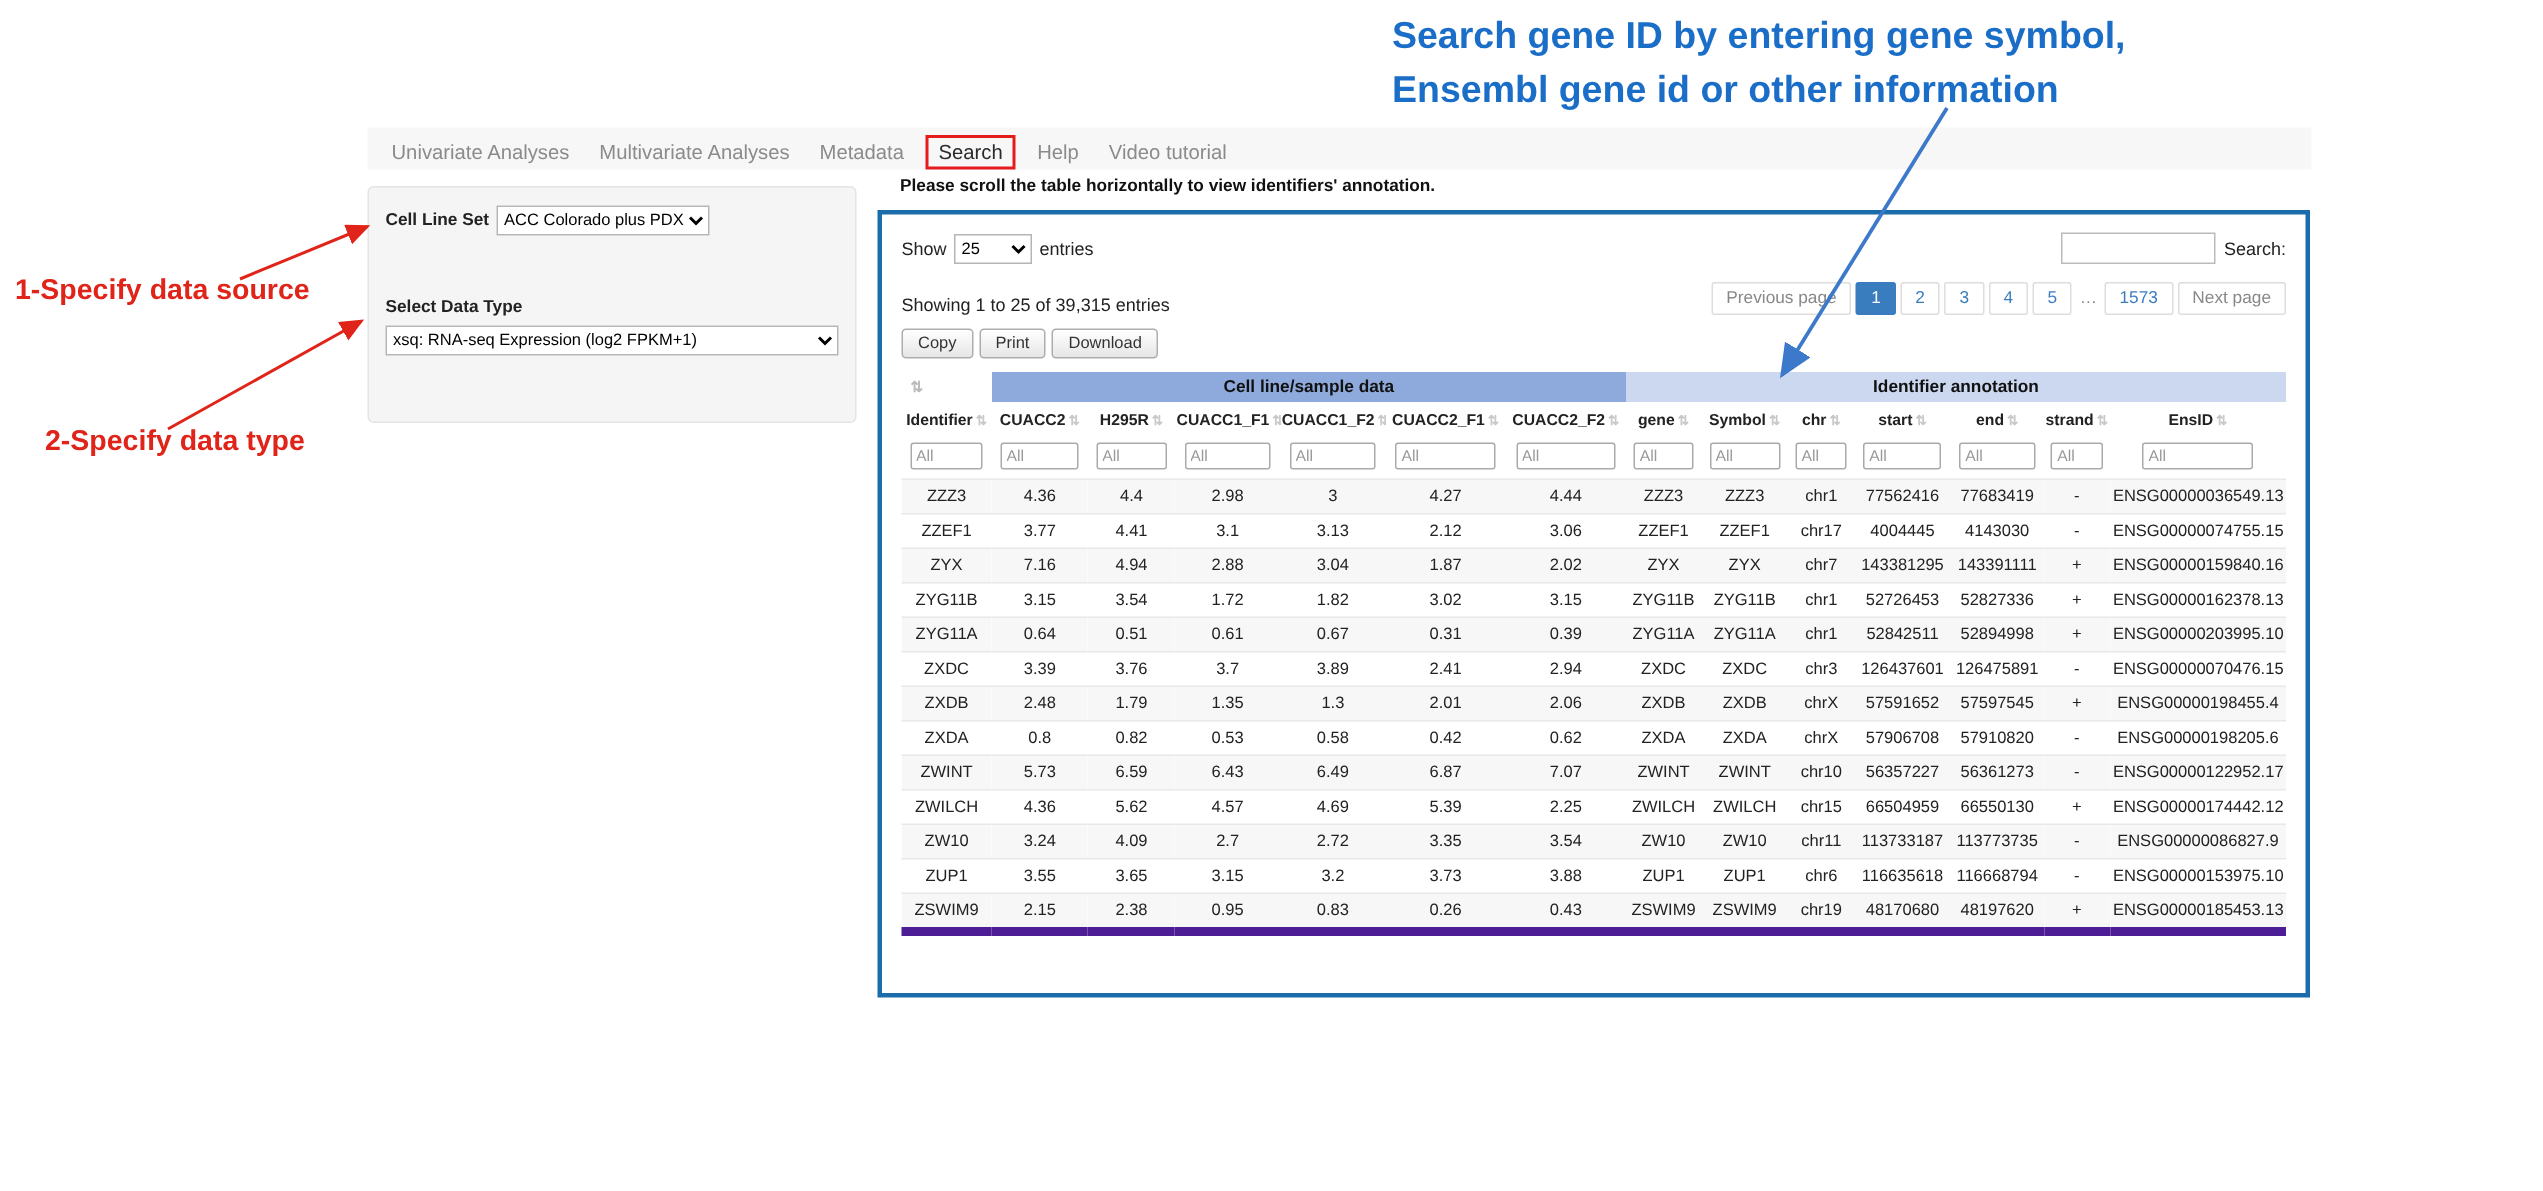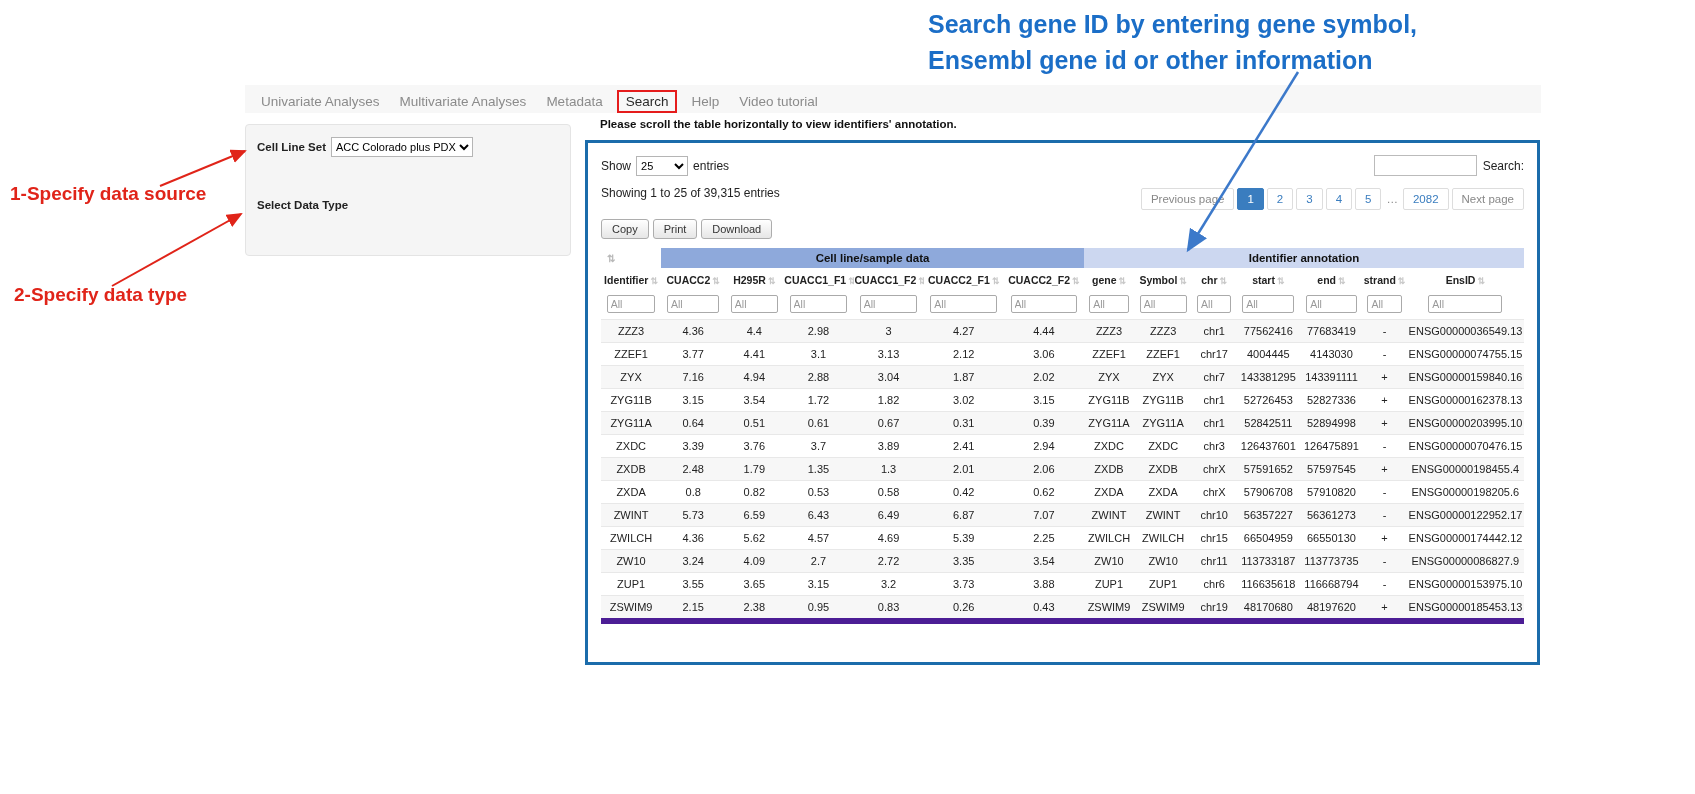--- a/index.html
+++ b/index.html
@@ -4,42 +4,42 @@
 <style>
   *{box-sizing:border-box;margin:0;padding:0}
   html,body{width:1695px;height:794px}
   body{position:relative;background:#fff;font-family:"Liberation Sans",sans-serif;color:#222;overflow:hidden}
 
   .overlay{position:absolute;left:0;top:0;pointer-events:none;z-index:60}
 
   .blue-note{position:absolute;left:928px;top:6px;font-size:25px;font-weight:700;color:#1b6ec7;line-height:36px;z-index:10}
   .red-note{position:absolute;font-size:19px;font-weight:700;color:#e02419;z-index:10}
   #red-note-1{left:10px;top:183px}
-  #red-note-2{left:14px;top:284px}
+  #red-note-2{left:30px;top:284px}
 
   .navbar{position:absolute;left:245px;top:85px;width:1296px;height:28px;background:#f7f7f7;display:flex;align-items:flex-end;font-size:13.5px;color:#8b8b8b;padding-left:6px}
   .nav-item{padding:4px 10px;cursor:pointer;white-space:nowrap}
   .nav-item-current{color:#2b2b2b;border:2px solid #e51c1c;padding:2px 7px;margin:0 4px}
 
-  .left-panel{position:absolute;left:245px;top:124px;width:326px;height:132px;background:#f5f5f5;border:1px solid #e4e4e4;border-radius:4px;padding:12px 11px;font-size:12px}
+  .left-panel{position:absolute;left:245px;top:124px;width:326px;height:158px;background:#f5f5f5;border:1px solid #e4e4e4;border-radius:4px;padding:12px 11px;font-size:12px}
   .cls-row{display:flex;align-items:center;gap:5px}
   .ctl-label{font-weight:700;font-size:11.5px;color:#222;white-space:nowrap}
   select{font-family:inherit;font-size:11px;border:1px solid #b5b5b5;background:#fff;height:20px}
   .dtype-label{display:block;margin-top:42px}
   .dtype-select{width:100%;margin-top:6px}
 
   .scroll-note{position:absolute;left:600px;top:118px;font-size:11.5px;font-weight:700;color:#111}
 
   .main-panel{position:absolute;left:585px;top:140px;width:955px;height:525px;border:3px solid #1b6cab;background:#fff;padding:8px 13px}
   .dt-row1{display:flex;justify-content:space-between;align-items:flex-end;font-size:12px}
   .show-ctl{display:flex;align-items:center;gap:5px;margin-top:4px}
   .show-select{width:52px}
   .search-ctl{display:flex;align-items:center;gap:6px;margin-top:4px}
   .search-input{width:103px;height:21px;border:1px solid #bbb;font-size:12px;font-family:inherit;padding:0 4px}
-  .dt-row2{display:flex;justify-content:space-between;align-items:flex-start;font-size:12px;margin-top:4px}
+  .dt-row2{display:flex;justify-content:space-between;align-items:flex-end;font-size:12px;margin-top:4px}
   .info-text{margin-top:6px}
   .pagination{display:flex;align-items:center;gap:3px;font-size:11.5px;margin-top:8px}
   .page-btn{border:1px solid #ddd;padding:4px 9px;color:#3a7dbf;background:#fff;cursor:pointer;border-radius:2px;white-space:nowrap}
   .page-prev,.page-next{color:#888}
   .page-active{background:#3a7dbf;border-color:#3a7dbf;color:#fff}
   .page-ellipsis{border:none;color:#888;padding:4px 2px}
   .export-bar{display:flex;gap:4px;margin-top:9px}
   .export-btn{font-size:11px;color:#333;border:1px solid #adadad;border-radius:3px;background:linear-gradient(#fff,#e6e6e6);padding:3px 10px;cursor:pointer;font-family:inherit}
 
   .gene-table{margin-top:9px;border-collapse:collapse;table-layout:fixed;width:923px;font-size:11px;text-align:center;color:#222}
@@ -76,20 +76,23 @@
   </div>
 
 <div class="left-panel">
   <div class="cls-row">
     <span class="ctl-label">Cell Line Set</span>
     <select>
       <option>ACC Colorado plus PDX</option>
     </select>
   </div>
   <span class="ctl-label dtype-label">Select Data Type</span>
+  <select class="dtype-select">
+    <option>xsq: RNA-seq Expression (log2 FPKM+1)</option>
+  </select>
 </div>
 
 <div class="scroll-note">Please scroll the table horizontally to view identifiers' annotation.</div>
 
 <div class="main-panel">
   <div class="dt-row1">
     <div class="show-ctl">
       <span>Show</span>
       <select class="show-select">
         <option>25</option>
@@ -104,21 +107,21 @@
   <div class="dt-row2">
     <div class="info-text">Showing 1 to 25 of 39,315 entries</div>
     <div class="pagination">
         <span class="page-btn page-prev">Previous page</span>
         <span class="page-btn page-active">1</span>
         <span class="page-btn">2</span>
         <span class="page-btn">3</span>
         <span class="page-btn">4</span>
         <span class="page-btn">5</span>
         <span class="page-ellipsis">…</span>
-        <span class="page-btn">2082</span>
+        <span class="page-btn">1573</span>
         <span class="page-btn page-next">Next page</span>
       </div>
   </div>
   <div class="export-bar">
       <button class="export-btn">Copy</button>
       <button class="export-btn">Print</button>
       <button class="export-btn">Download</button>
     </div>
   <table class="gene-table">
       <colgroup>

